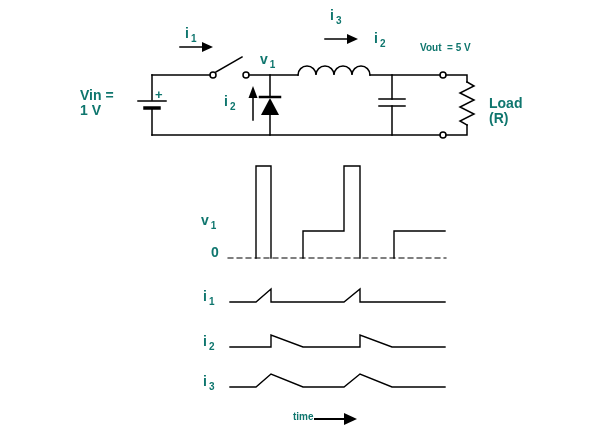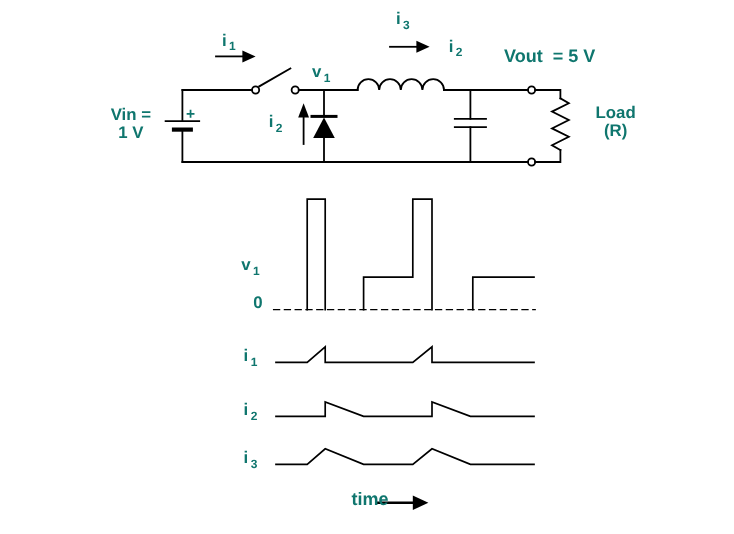--- a/index.html
+++ b/index.html
@@ -21,22 +21,22 @@
     line-height: 15px;
     white-space: pre;
     color: #0f766e;
   }
   .lbl .sub {
     font-size: 10px;
     font-weight: bold;
     vertical-align: -4px;
     margin-left: 2px;
   }
-  .big { font-size: 15px; }
-  .center { text-align: center; }
+  .big { font-size: 10px; }
+  .center { }
   .block { display: block; }
 </style>
 </head>
 <body>
 
 <div class="stage">
 
   <svg width="612" height="445" viewBox="0 0 612 445">
 
     <g stroke="#000" fill="none" stroke-width="1.5" stroke-linecap="square">
@@ -125,21 +125,21 @@
   <span class="lbl big" style="left:420px; top:40px">Vout  = 5 V</span>
 
   <span class="lbl" style="left:260px; top:52px"><span>v</span><span class="sub">1</span></span>
 
   <span class="lbl" style="left:224px; top:94px"><span>i</span><span class="sub">2</span></span>
 
   <span class="lbl center" style="left:80px; top:88px; width:58px"><span class="block">Vin =</span><span class="block">1 V</span></span>
 
   <span class="lbl" style="left:155px; top:87px; font-size:13px">+</span>
 
-  <span class="lbl center" style="left:489px; top:86px; width:48px"><span class="block">Load</span><span class="block">(R)</span></span>
+  <span class="lbl center" style="left:489px; top:96px; width:48px"><span class="block">Load</span><span class="block">(R)</span></span>
 
   <span class="lbl" style="left:201px; top:213px"><span>v</span><span class="sub">1</span></span>
 
   <span class="lbl" style="left:211px; top:245px">0</span>
 
   <span class="lbl" style="left:203px; top:289px"><span>i</span><span class="sub">1</span></span>
 
   <span class="lbl" style="left:203px; top:334px"><span>i</span><span class="sub">2</span></span>
 
   <span class="lbl" style="left:203px; top:374px"><span>i</span><span class="sub">3</span></span>

